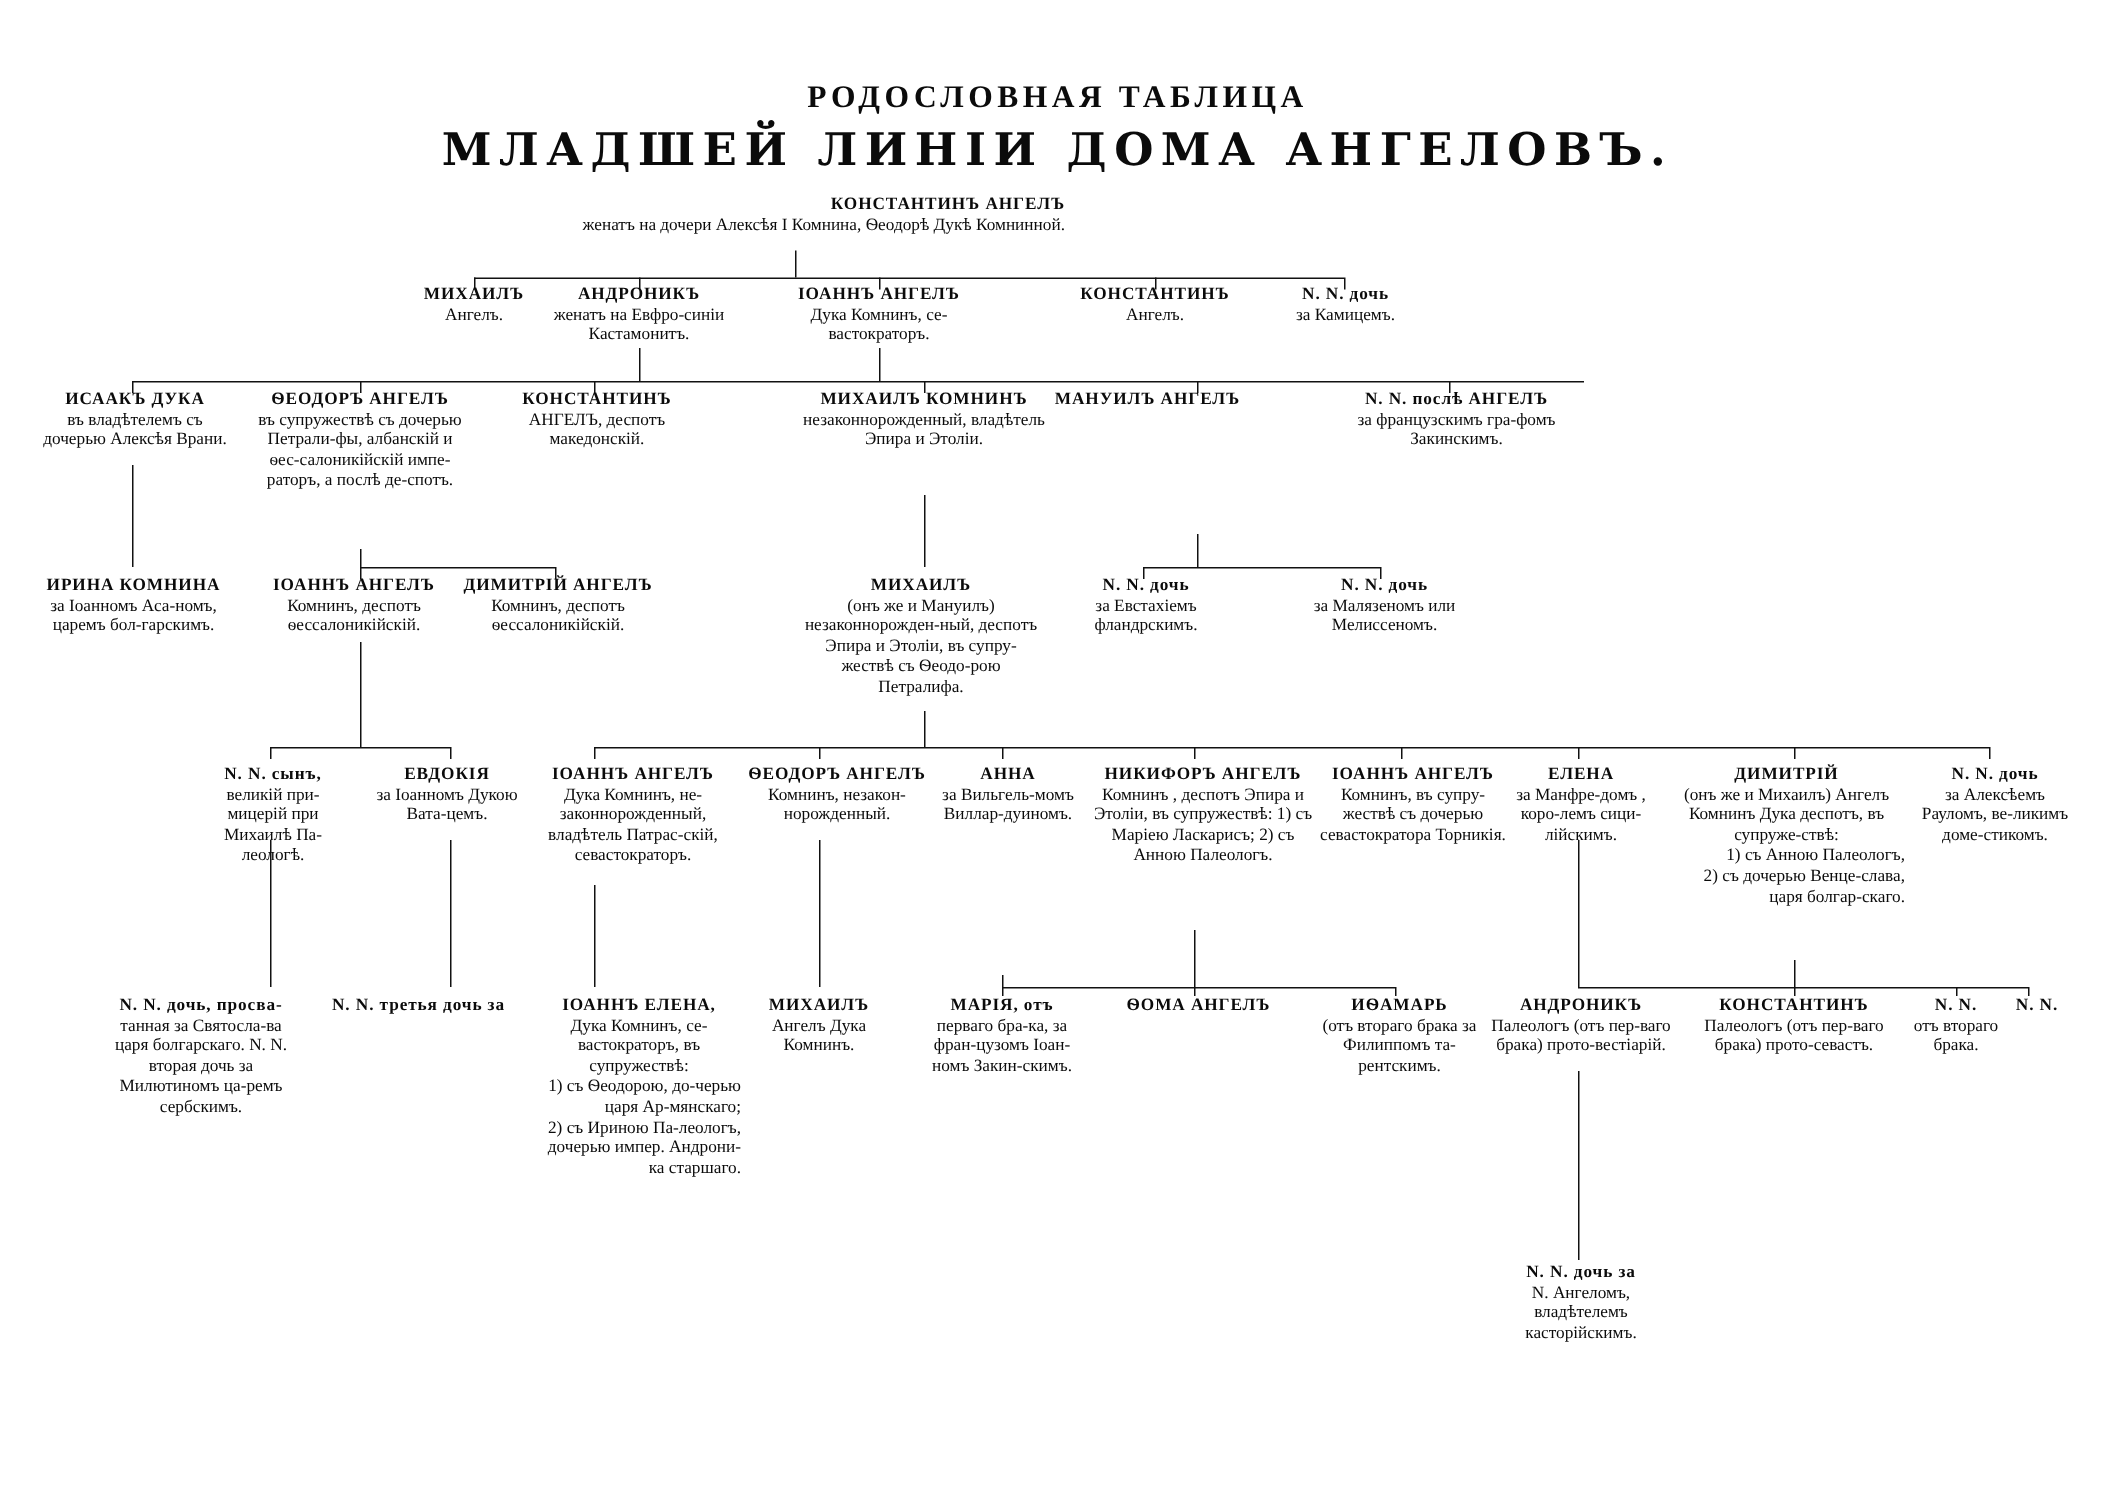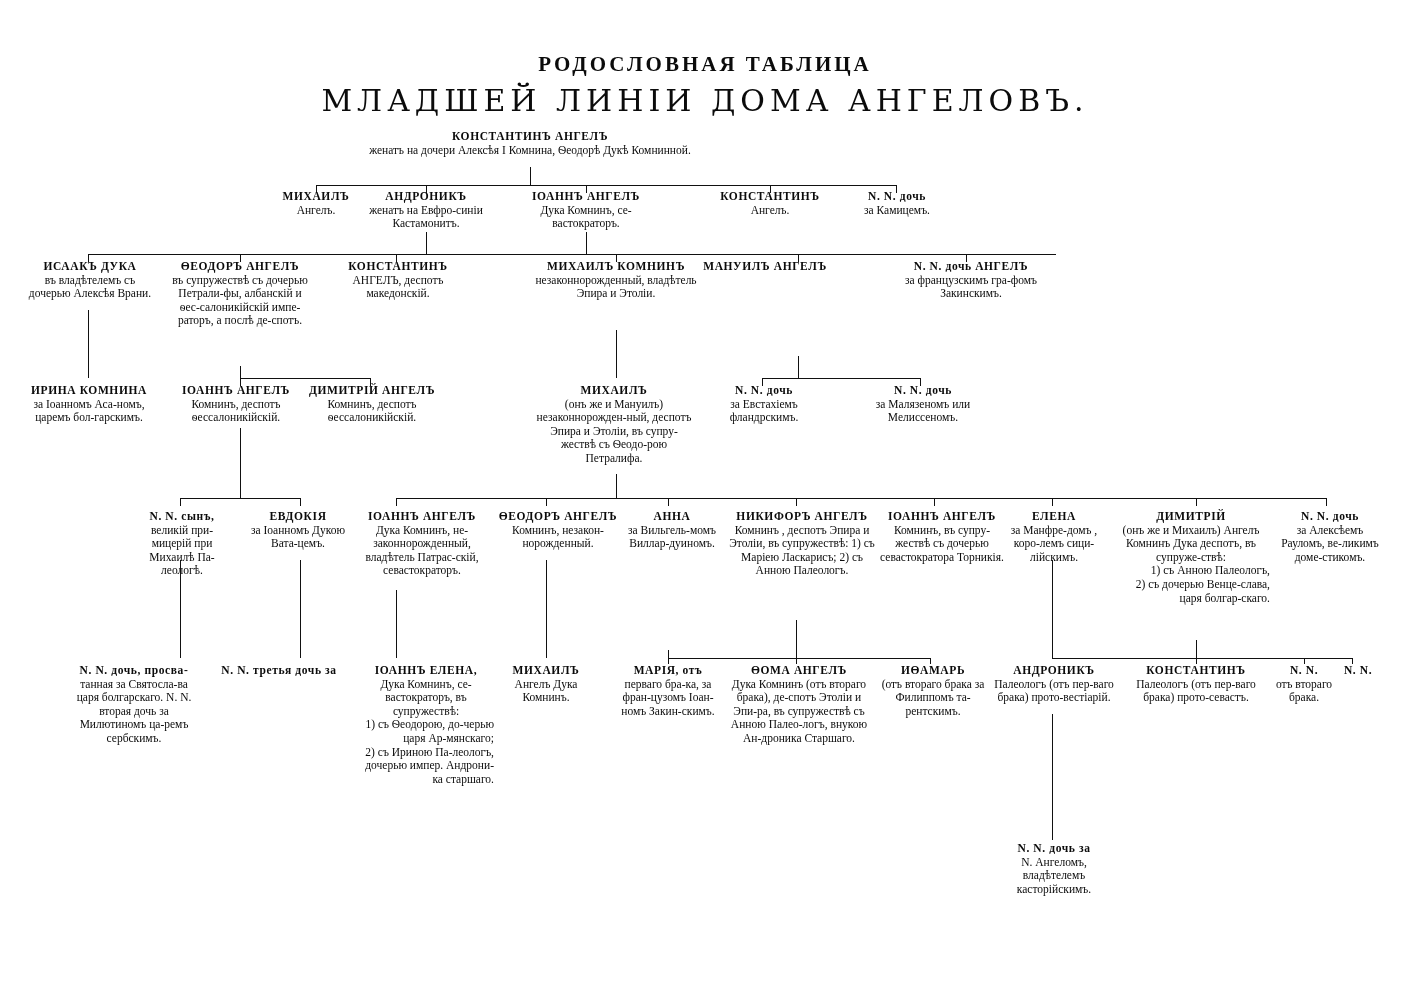--- a/index.html
+++ b/index.html
@@ -32,21 +32,21 @@
     font-weight: bold;
     letter-spacing: 3px;
   }
   .title-sub {
     position: absolute;
     top: 83px;
     left: 0;
     width: 1410px;
     text-align: center;
     font-size: 30px;
-    font-weight: normal;
+    font-weight: bold;
     letter-spacing: 5px;
     font-family: "DejaVu Serif", serif;
   }
   
   .node {
     position: absolute;
     text-align: center;
     font-size: 11.5px;
     line-height: 13.6px;
   }
@@ -70,21 +70,21 @@
   .v { width: 1px; }
 </style>
 </head>
 <body>
 
 <div class="sheet">
 
   <div class="title-main">РОДОСЛОВНАЯ ТАБЛИЦА</div>
   <div class="title-sub">МЛАДШЕЙ ЛИНІИ ДОМА АНГЕЛОВЪ.</div>
 
-  <div class="node" style="left:350px; top:130px; width:360px;">
+  <div class="node" style="left:350px; top:130px; width:360px;text-align:right;">
     <span class="nm">КОНСТАНТИНЪ АНГЕЛЪ</span><br>
     <span class="ds">женатъ на дочери Алексѣя I Комнина, Ѳеодорѣ Дукѣ Комнинной.</span>
   </div>
 
   <div class="v" style="left:530px; top:167px; height:18px;"></div>
 
   <div class="h" style="left:316px; top:185px; width:580px;"></div>
   <div class="v" style="left:316px; top:185px; height:8px;"></div>
   <div class="v" style="left:426px; top:185px; height:8px;"></div>
   <div class="v" style="left:586px; top:185px; height:8px;"></div>
@@ -136,21 +136,21 @@
     <span class="ds">АНГЕЛЪ, деспотъ македонскій.</span>
   </div>
   <div class="node" style="left:530px; top:260px; width:172px;">
     <span class="nm">МИХАИЛЪ КОМНИНЪ</span><br>
     <span class="ds">незаконнорожденный, владѣтель Эпира и Этоліи.</span>
   </div>
   <div class="node" style="left:683px; top:260px; width:164px;">
     <span class="nm">МАНУИЛЪ АНГЕЛЪ</span><br>
   </div>
   <div class="node" style="left:896px; top:260px; width:150px;">
-    <span class="nm">N. N. дочь АНГЕЛЪ</span><br>
+    <span class="nm">N. N. послѣ АНГЕЛЪ</span><br>
     <span class="ds">за французскимъ гра-фомъ Закинскимъ.</span>
   </div>
 
   <div class="v" style="left:88px; top:310px; height:68px;"></div>
   <div class="v" style="left:240px; top:366px; height:12px;"></div>
   <div class="v" style="left:616px; top:330px; height:48px;"></div>
   <div class="v" style="left:798px; top:356px; height:22px;"></div>
 
   <div class="h" style="left:240px; top:378px; width:130px;"></div>
   <div class="v" style="left:370px; top:378px; height:8px;"></div>
@@ -280,21 +280,20 @@
   <div class="node" style="left:500px; top:664px; width:92px;">
     <span class="nm">МИХАИЛЪ</span><br>
     <span class="ds">Ангелъ Дука Комнинъ.</span>
   </div>
   <div class="node" style="left:618px; top:664px; width:100px;">
     <span class="nm">МАРІЯ, отъ</span><br>
     <span class="ds">перваго бра-ка, за фран-цузомъ Іоан-номъ Закин-скимъ.</span>
   </div>
   <div class="node" style="left:726px; top:664px; width:146px;">
     <span class="nm">ѲОМА АНГЕЛЪ</span><br>
-    <span class="ds">Дука Комнинъ (отъ втораго брака), де-спотъ Этоліи и Эпи-ра, въ супружествѣ съ Анною Палео-логъ, внукою Ан-дроника Старшаго.</span>
   </div>
   <div class="node" style="left:878px; top:664px; width:110px;">
     <span class="nm">ИѲАМАРЬ</span><br>
     <span class="ds">(отъ втораго брака за Филиппомъ та-рентскимъ.</span>
   </div>
   <div class="node" style="left:992px; top:664px; width:124px;">
     <span class="nm">АНДРОНИКЪ</span><br>
     <span class="ds">Палеологъ (отъ пер-ваго брака) прото-вестіарій.</span>
   </div>
   <div class="node" style="left:1128px; top:664px; width:136px;">

